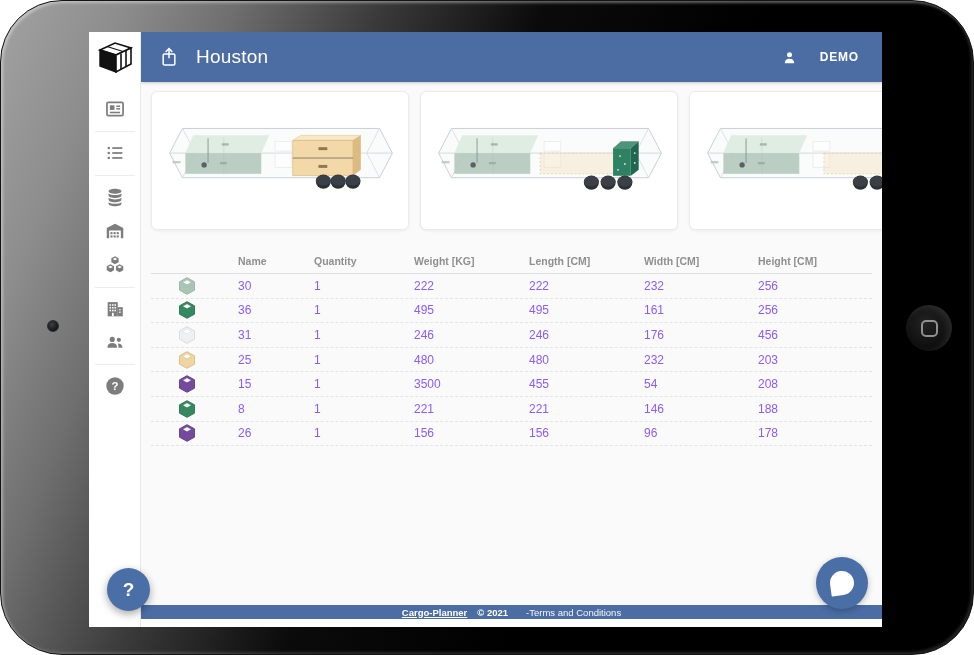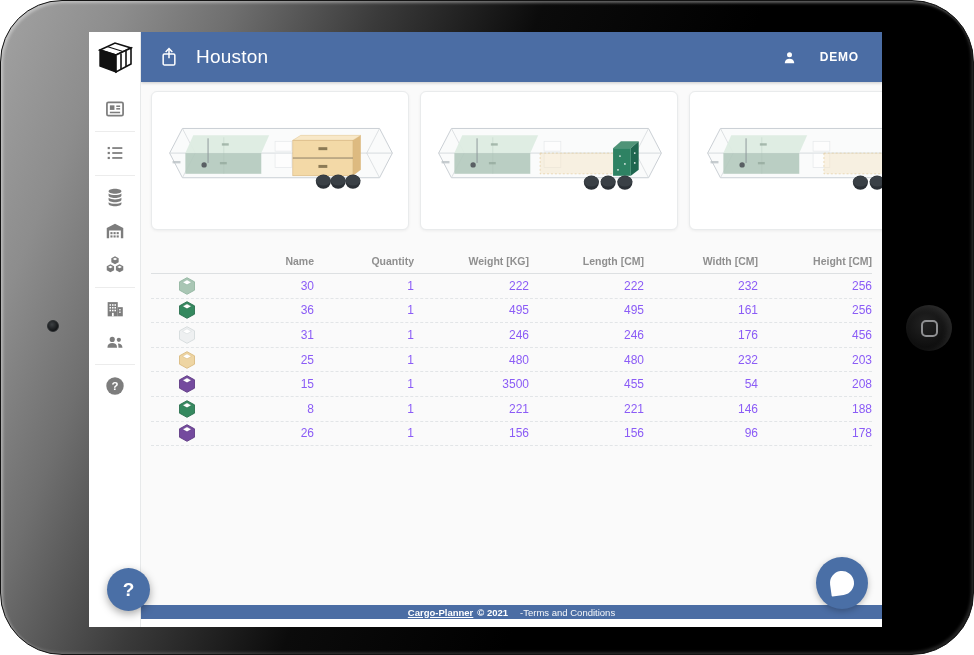--- a/index.html
+++ b/index.html
@@ -33,39 +33,39 @@
   
   #maincol{position:absolute;left:52px;top:0;right:0;bottom:0;}
   #appbar{position:absolute;left:0;top:0;right:0;height:50px;background:#4b6da4;display:flex;align-items:center;
     padding:0 15px;box-shadow:0 1px 3px rgba(0,0,0,.2);z-index:2;}
   #share-btn{width:26px;height:26px;display:flex;align-items:center;justify-content:center;cursor:pointer;}
   #appbar-title{color:#fff;font-size:19px;margin-left:14px;font-weight:400;letter-spacing:.2px;}
   #user-btn{margin-left:auto;display:flex;align-items:center;gap:23px;color:#fff;cursor:pointer;padding:4px 8px;}
   #user-label{font-size:12px;font-weight:bold;letter-spacing:.8px;}
 
   
-  #content{position:absolute;left:0;top:50px;right:0;bottom:22px;background:#fafafa;overflow:hidden;text-align:right;}
+  #content{position:absolute;left:0;top:50px;right:0;bottom:22px;background:#fafafa;overflow:hidden;}
   #cards{padding:9px 0 0 10px;display:grid;grid-template-columns:repeat(3,258px);grid-auto-rows:140px;gap:11px;}
   .load-card{background:#fff;border:1px solid #e9ebec;border-radius:6px;box-shadow:0 1px 3px rgba(0,0,0,.06);
     overflow:hidden;cursor:pointer;height:139px;}
   .load-card svg{display:block;width:100%;height:100%;}
 
   
   #cargo-table{margin:18px 10px 0 10px;background:transparent;}
   .trow{display:grid;grid-template-columns:61px 76px 100px 115px 115px 114px 1fr;align-items:center;
     padding-left:26px;height:24.6px;border-bottom:1px dashed #e2e5e7;cursor:pointer;}
   .trow.thead{height:25px;cursor:default;border-bottom:1px solid #dde0e2;}
   .th{font-size:10.5px;color:#8f8f8f;font-weight:bold;}
   .td{font-size:12px;color:#8b5cf6;}
   .cube-cell{display:flex;align-items:center;}
   .cube-cell svg{display:block;}
 
   
   #app-footer{position:absolute;left:0;right:0;bottom:8px;height:14px;background:#4b6da4;z-index:4;
-    display:flex;align-items:center;justify-content:center;gap:4px;color:#fff;font-size:9.5px;}
+    display:flex;align-items:center;justify-content:center;gap:10px;color:#fff;font-size:9.5px;}
   #footer-link{font-weight:bold;text-decoration:underline;cursor:pointer;}
   #footer-copy{font-weight:bold;}
   #footer-terms{font-weight:400;opacity:.95;margin-left:8px;}
 
   
   #fab-help{position:absolute;left:18px;top:536px;width:43px;height:43px;border-radius:50%;background:#4a6fa6;
     color:#fff;font-size:19px;font-weight:bold;display:flex;align-items:center;justify-content:center;
     box-shadow:0 3px 8px rgba(0,0,0,.35);cursor:pointer;z-index:6;}
   #chat-btn{position:absolute;left:727px;top:525px;width:52px;height:52px;border-radius:50%;background:#4a6fa6;
     display:flex;align-items:center;justify-content:center;box-shadow:0 2px 6px rgba(0,0,0,.25);cursor:pointer;z-index:6;}

